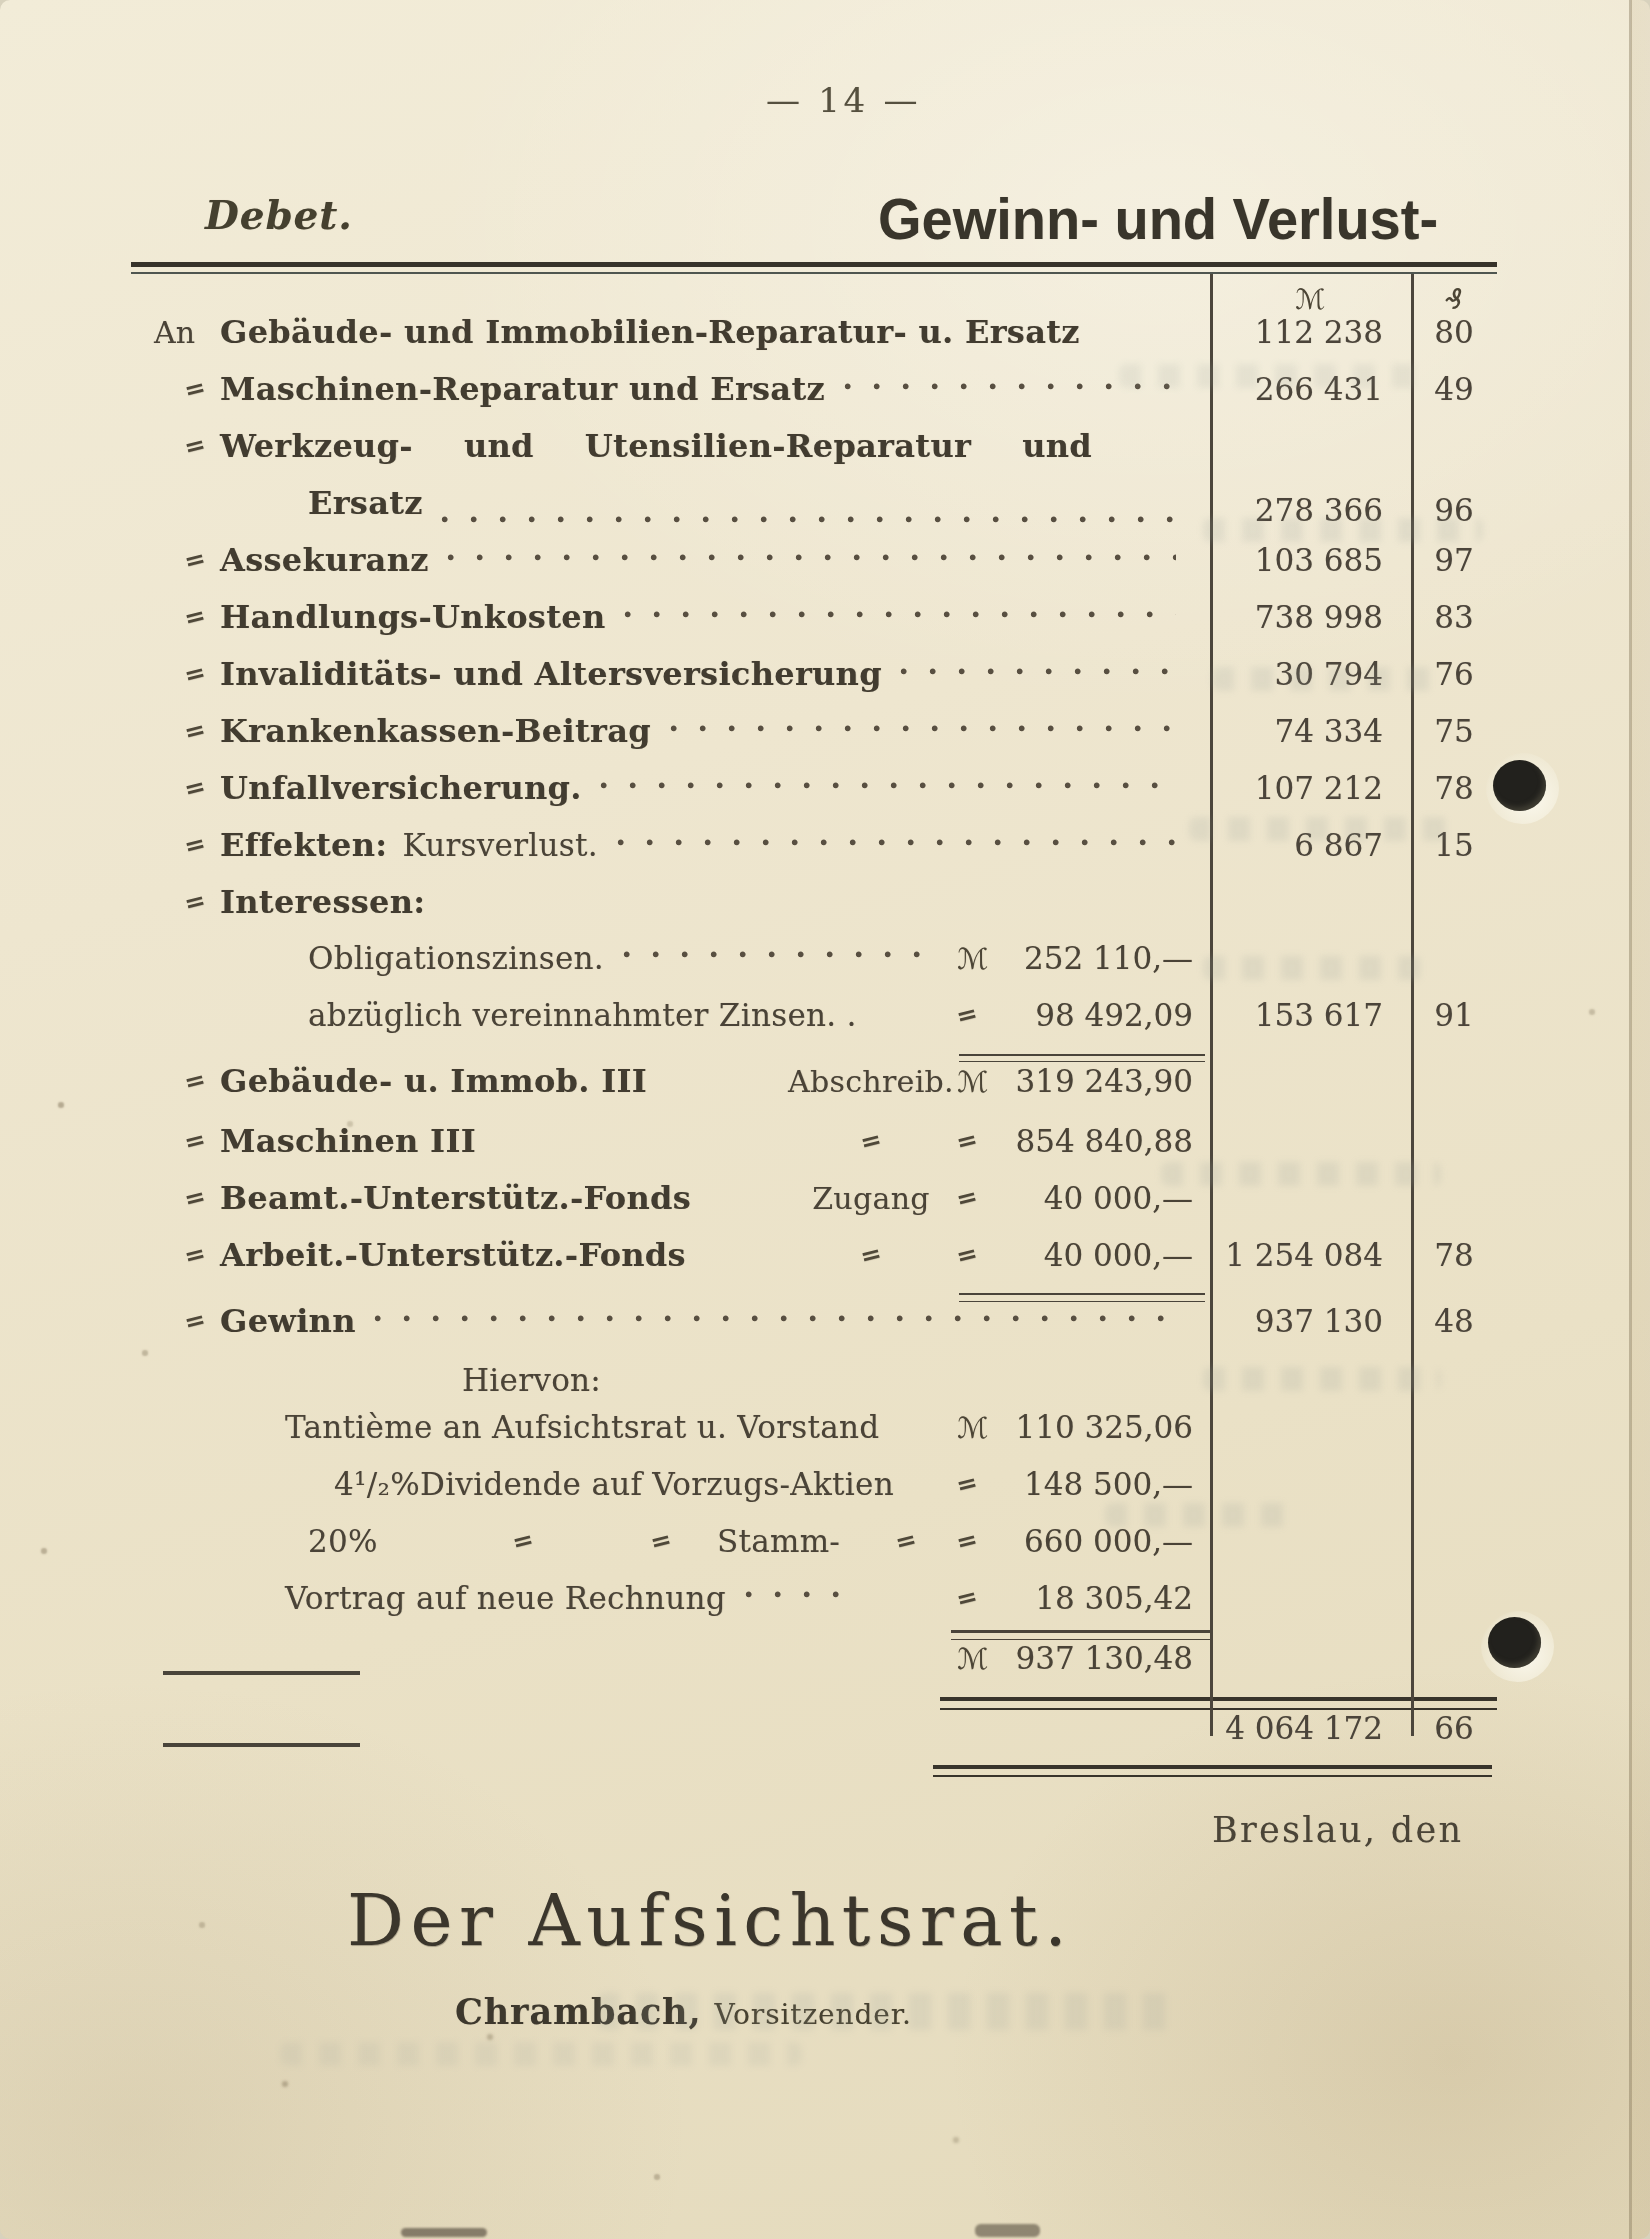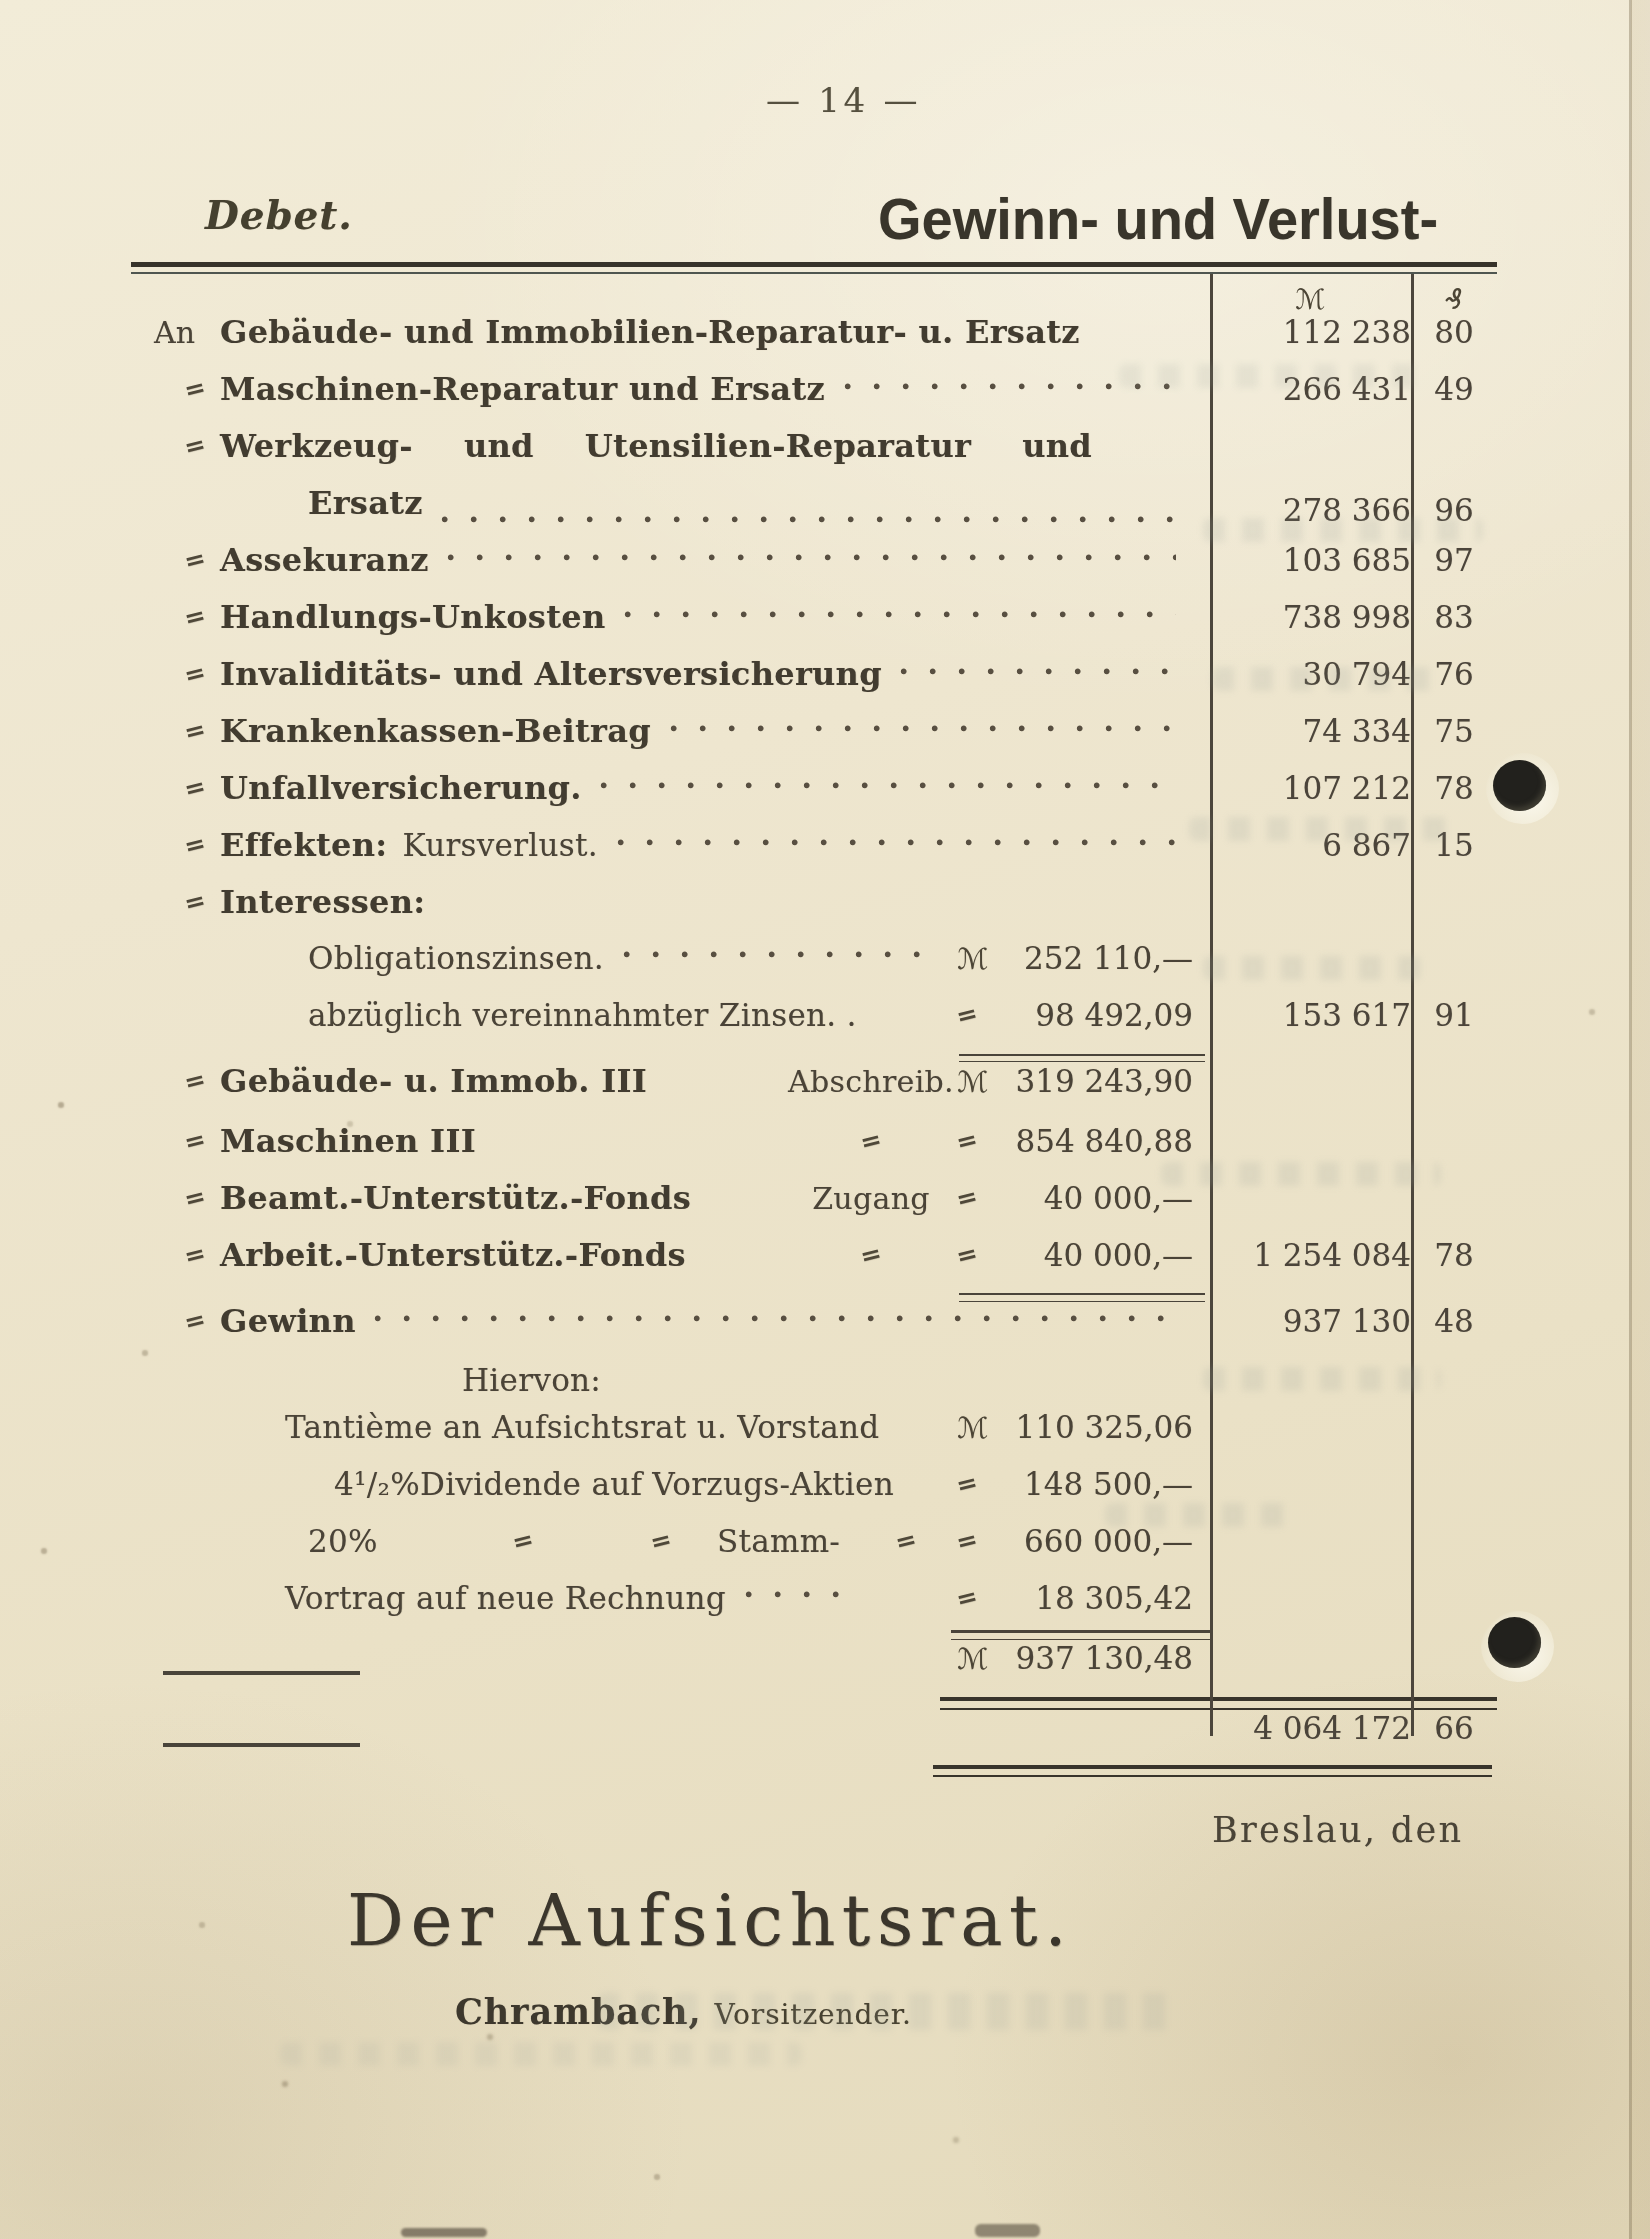--- a/index.html
+++ b/index.html
@@ -6,35 +6,36 @@
   .page{
     position:relative; width:1650px; height:2239px; overflow:hidden;
     font-family:"DejaVu Serif","Liberation Serif",serif;
     color:#4a4337;
     background:
       radial-gradient(839px 653px at 88% 92%, rgba(160,135,90,0.20), rgba(0,0,0,0) 60%),
       radial-gradient(932px 746px at 8% 95%, rgba(150,128,88,0.14), rgba(0,0,0,0) 60%),
       radial-gradient(1119px 746px at 70% 10%, rgba(255,255,252,0.30), rgba(0,0,0,0) 65%),
       linear-gradient(165deg, #f2ecd8 0%, #eee6cf 35%, #eae1c6 65%, #e4dabc 100%);
     text-shadow:0.3px 0.4px 0.7px rgba(70,60,45,0.28);
+    border-radius:10px;
   }
   .pageno{position:absolute; left:766px; top:80px; font-size:34px; letter-spacing:3.7px; color:#55503f;}
   .debet{position:absolute; left:205px; top:192px; font-size:39px; font-weight:bold; font-style:italic; letter-spacing:0.9px; color:#45402f;}
   .title{position:absolute; left:878px; top:186px; font-family:"Liberation Sans","DejaVu Sans",sans-serif;
          font-weight:bold; font-size:56px; letter-spacing:0px; color:#39352b; transform:scaleY(1.04);}
   
   .table{position:absolute; left:131px; top:262px; width:1366px;}
   .toprule{height:12px; border-top:5.6px solid #37332a; border-bottom:2.8px solid #4f5650; box-sizing:border-box;}
   .vline{position:absolute; width:2.8px; background:#4c463c; top:12px; height:1462px;}
   .v1{left:1079px;} .v2{left:1280px;}
   .row{display:flex; align-items:baseline;}
   .h42{height:39px;} .h50{height:47px;} .h54{height:50px;} .h59{height:55px;}
   .h61{height:57px;} .h64{height:60px;} .h122{height:114px;}
   .lbl{width:1079px; box-sizing:border-box; display:flex; align-items:baseline; padding-right:17px;}
-  .mk{width:201px; box-sizing:border-box; text-align:right; font-size:31px; color:#4b443a;}
+  .mk{width:201px; box-sizing:border-box; text-align:right; padding-right:28px; font-size:31px; color:#4b443a;}
   .pf{width:86px; text-align:center; font-size:31px; color:#4b443a;}
   .pfx{width:89px; box-sizing:border-box; padding-left:23px; font-size:30px; flex:none;}
   .pfx.d{padding-left:54px;}
   .dit{display:inline-block; transform:rotate(-14deg) translateY(-2.8px); font-size:25px; color:#4f4839; font-weight:bold;}
   .bl{font-weight:bold; font-size:32px; color:#423c30; letter-spacing:0.3px;}
   .rl{font-size:31px; letter-spacing:0.3px;}
   .lead{flex:1 1 auto; align-self:flex-end; height:17px; margin:0 17px 13px 18.6px;
         background-image:radial-gradient(circle at 3.7px 8.4px, #584f41 2.4px, rgba(0,0,0,0) 3.3px);
         background-size:29px 17px; background-repeat:repeat-x; background-position:left center;}
   .fill{flex:1 1 auto;}

